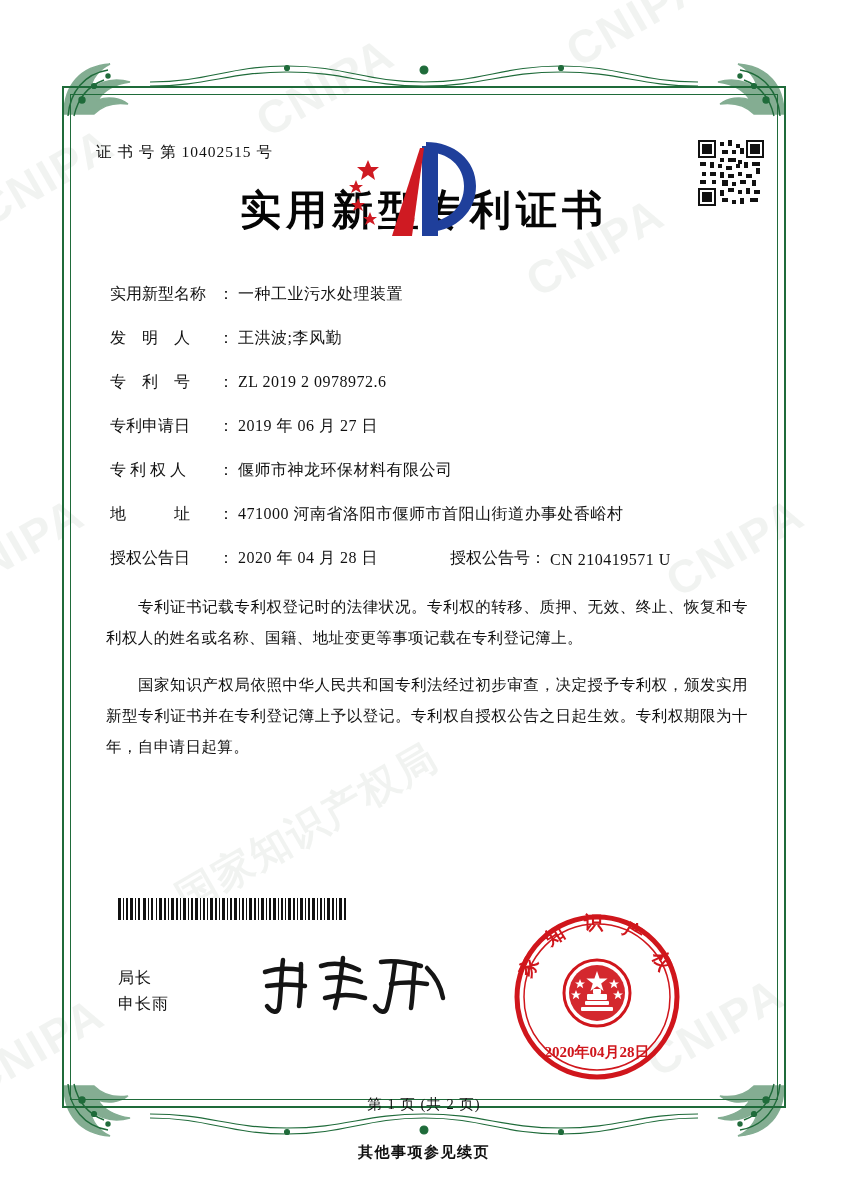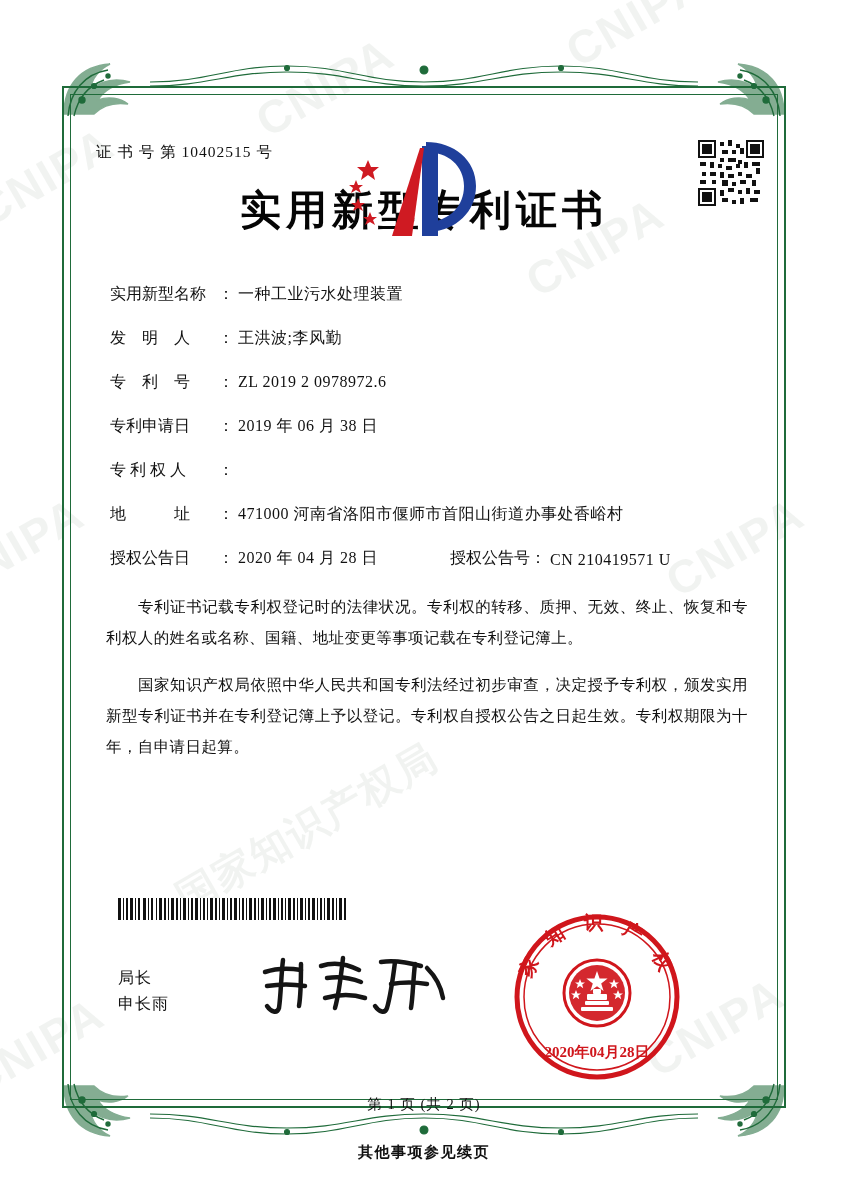--- a/index.html
+++ b/index.html
@@ -370,26 +370,27 @@
 
     <div class="field">
       <span class="f-label">专　利　号</span>
       <span class="f-colon">：</span>
       <span class="f-value">ZL 2019 2 0978972.6</span>
     </div>
 
     <div class="field">
       <span class="f-label">专利申请日</span>
       <span class="f-colon">：</span>
-      <span class="f-value">2019 年 06 月 38 日</span>
+      <span class="f-value">2019 年 06 月 27 日</span>
     </div>
 
     <div class="field">
       <span class="f-label">专 利 权 人</span>
       <span class="f-colon">：</span>
+      <span class="f-value">偃师市神龙环保材料有限公司</span>
     </div>
 
     <div class="field">
       <span class="f-label">地　　　址</span>
       <span class="f-colon">：</span>
       <span class="f-value">471000 河南省洛阳市偃师市首阳山街道办事处香峪村</span>
     </div>
 
     <div class="field-pair">
       <span class="pair-left">

